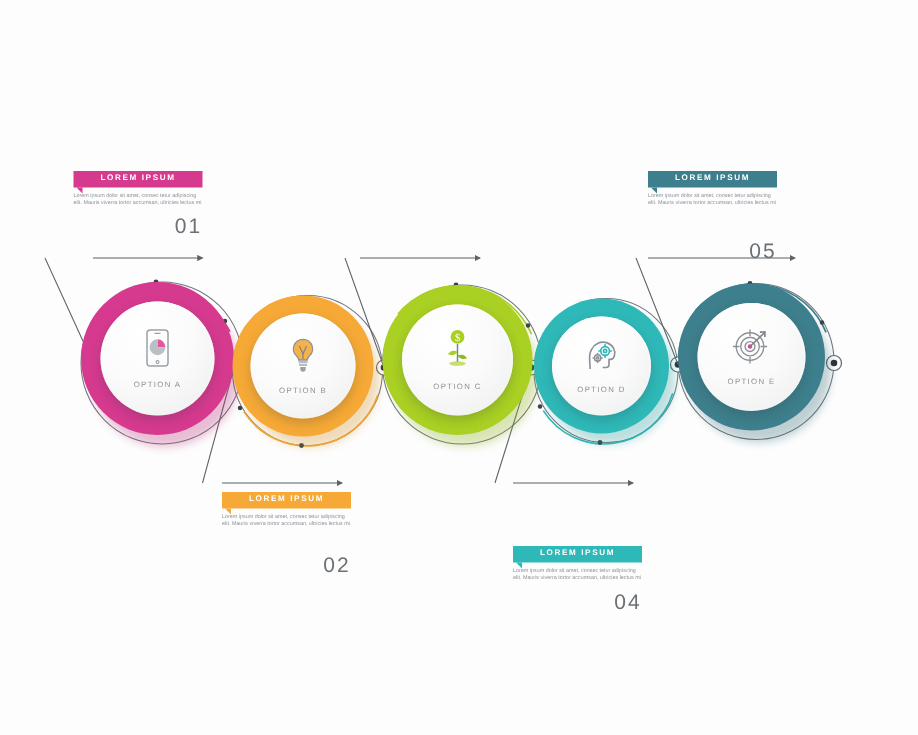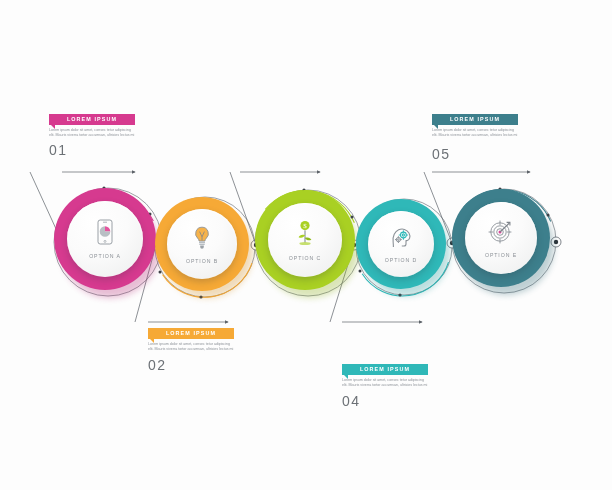--- a/index.html
+++ b/index.html
@@ -48,21 +48,21 @@
     border-left:4px solid transparent;border-right:0 solid transparent;
     border-top:4px solid currentColor;
   }
   .bodyTxt{
     margin-top:3px;
     font-size:3.6px;line-height:1.5;color:#8d9298;
     text-align:left;
   }
   .numTxt{
     font-size:14px;color:#6c7176;letter-spacing:1.5px;
-    font-weight:300;text-align:left;
+    font-weight:300;text-align:right;
   }
 </style>
 </head>
 <body>
 
 <div id="stage">
 
   <svg class="layer" viewBox="0 0 612 490">
     <defs>
       <marker id="arr" markerWidth="6" markerHeight="6" refX="5" refY="3" orient="auto">
@@ -262,29 +262,29 @@
     <div class="bodyTxt">Lorem ipsum dolor sit amet, consec tetur adipiscing elit. Mauris viverra tortor accumsan, ultricies lectus mi</div>
     <div class="numTxt" style="margin-top:3px;">01</div>
   </div>
 
 
   <div class="callout" style="left:432px;top:114px;">
     <div class="banner" style="background:#3d7f8c;color:#3d7f8c;">
       <span style="color:#fff;">LOREM IPSUM</span>
     </div>
     <div class="bodyTxt">Lorem ipsum dolor sit amet, consec tetur adipiscing elit. Mauris viverra tortor accumsan, ultricies lectus mi</div>
-    <div class="numTxt" style="margin-top:7px;">05</div>
+    <div class="numTxt" style="margin-top:20px;">05</div>
   </div>
 
   <div class="callout" style="left:148px;top:328px;">
     <div class="banner" style="background:#f6a936;color:#f6a936;">
       <span style="color:#fff;">LOREM IPSUM</span>
     </div>
     <div class="bodyTxt">Lorem ipsum dolor sit amet, consec tetur adipiscing elit. Mauris viverra tortor accumsan, ultricies lectus mi</div>
-    <div class="numTxt" style="margin-top:4px;">02</div>
+    <div class="numTxt" style="margin-top:15px;">02</div>
   </div>
 
   <div class="callout" style="left:342px;top:328px;margin-top:36px;">
     <div class="banner" style="background:#2fb8b8;color:#2fb8b8;">
       <span style="color:#fff;">LOREM IPSUM</span>
     </div>
     <div class="bodyTxt">Lorem ipsum dolor sit amet, consec tetur adipiscing elit. Mauris viverra tortor accumsan, ultricies lectus mi</div>
     <div class="numTxt" style="margin-top:4px;">04</div>
   </div>
 

